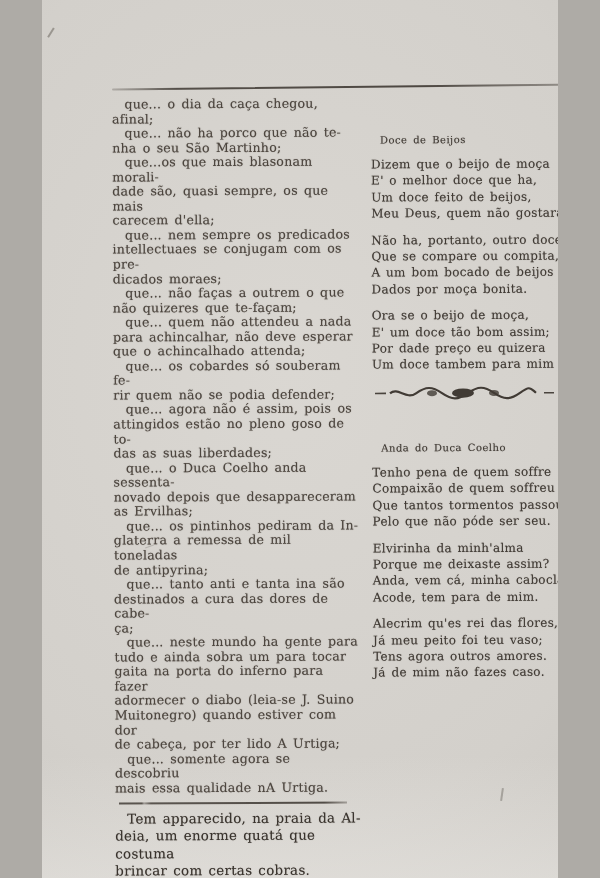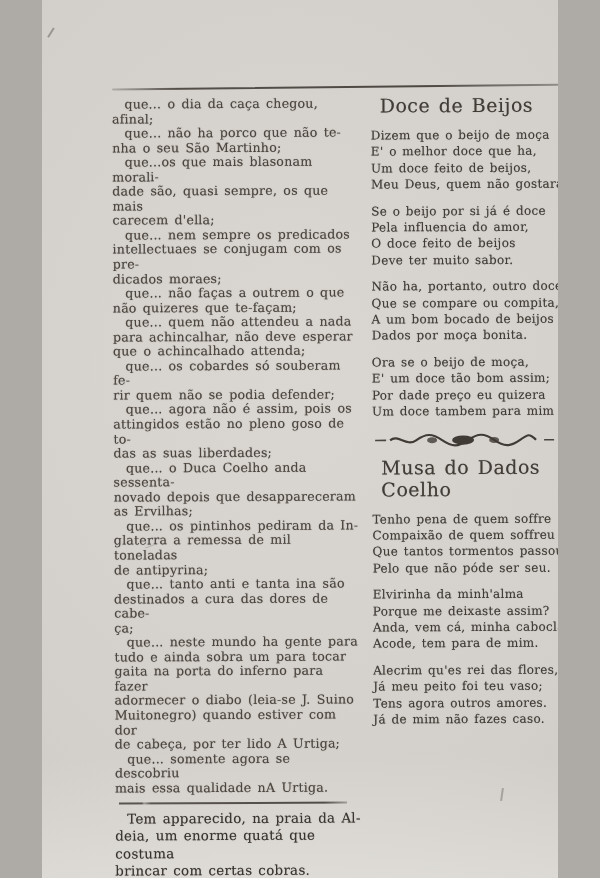--- a/index.html
+++ b/index.html
@@ -31,23 +31,24 @@
     margin:7px 0 6px 4px; width:228px; height:1.6px;
     background:linear-gradient(to right, rgba(58,52,46,.8) 10%, rgba(58,52,46,.35) 11%, rgba(58,52,46,.8) 14%, rgba(58,52,46,.85) 90%, rgba(58,52,46,.35));
   }
   .story {
     font-size:13.4px; line-height:17.4px;
     color:#39332d; letter-spacing:.3px; word-spacing:1.5px;
     text-shadow:0 0 .8px rgba(57,51,45,.5);
   }
   .right { color:#423c36; }
   .poem-title {
-    font-size:19px; padding-left:9px; margin-bottom:11px;
+    font-size:10px; padding-left:9px; margin-bottom:11px;
     letter-spacing:.5px; word-spacing:2px;
     text-shadow:0 0 .8px rgba(66,60,54,.5);
+    margin-top:40px;
   }
   .stanza {
     font-size:12px; line-height:16.4px; margin-bottom:10px;
     letter-spacing:.3px; word-spacing:1.5px;
     text-shadow:0 0 .8px rgba(66,60,54,.5);
   }
   .signature {
     font-size:13.6px; margin:5px 0 2px 56px;
     letter-spacing:.5px; word-spacing:2px;
     text-shadow:0 0 .8px rgba(66,60,54,.5);
@@ -114,24 +115,20 @@
   Ha cada descarado!....</div>
   </div>
 
   <div class="col right">
     <div>
       <div class="poem-title">Doce de Beijos</div>
       <div class="stanza lines">Dizem que o beijo de moça
 E' o melhor doce que ha,
 Um doce feito de beijos,
 Meu Deus, quem não gostará?</div>
-      <div class="stanza lines">Se o beijo por si já é doce
-Pela influencia do amor,
-O doce feito de beijos
-Deve ter muito sabor.</div>
       <div class="stanza lines">Não ha, portanto, outro doce,
 Que se compare ou compita,
 A um bom bocado de beijos
 Dados por moça bonita.</div>
       <div class="stanza lines">Ora se o beijo de moça,
 E' um doce tão bom assim;
 Por dade preço eu quizera
 Um doce tambem para mim</div>
     </div>
 
@@ -140,21 +137,21 @@
         <path d="M1 9 H12" stroke="#4a443e" stroke-width="1.6" fill="none"></path>
         <path d="M16 9 C 24 2, 32 16, 42 9 S 58 2, 68 9 S 84 16, 94 9 S 110 2, 120 9 S 136 16, 146 9 S 156 4, 162 9" stroke="#413b35" stroke-width="2.2" fill="none"></path>
         <ellipse cx="89" cy="9" rx="11" ry="4.6" fill="#413b35"></ellipse>
         <ellipse cx="58" cy="9" rx="5" ry="3" fill="#413b35" opacity=".8"></ellipse>
         <ellipse cx="120" cy="9" rx="5" ry="3" fill="#413b35" opacity=".8"></ellipse>
         <path d="M170 9 H180" stroke="#4a443e" stroke-width="1.6" fill="none"></path>
       </svg>
     </div>
 
     <div>
-      <div class="poem-title">Musa do Dados Coelho</div>
+      <div class="poem-title">Anda do Duca Coelho</div>
       <div class="stanza lines">Tenho pena de quem soffre
 Compaixão de quem soffreu
 Que tantos tormentos passou
 Pelo que não póde ser seu.</div>
       <div class="stanza lines">Elvirinha da minh'alma
 Porque me deixaste assim?
 Anda, vem cá, minha cabocla,
 Acode, tem para de mim.</div>
       <div class="stanza lines">Alecrim qu'es rei das flores,
 Já meu peito foi teu vaso;

